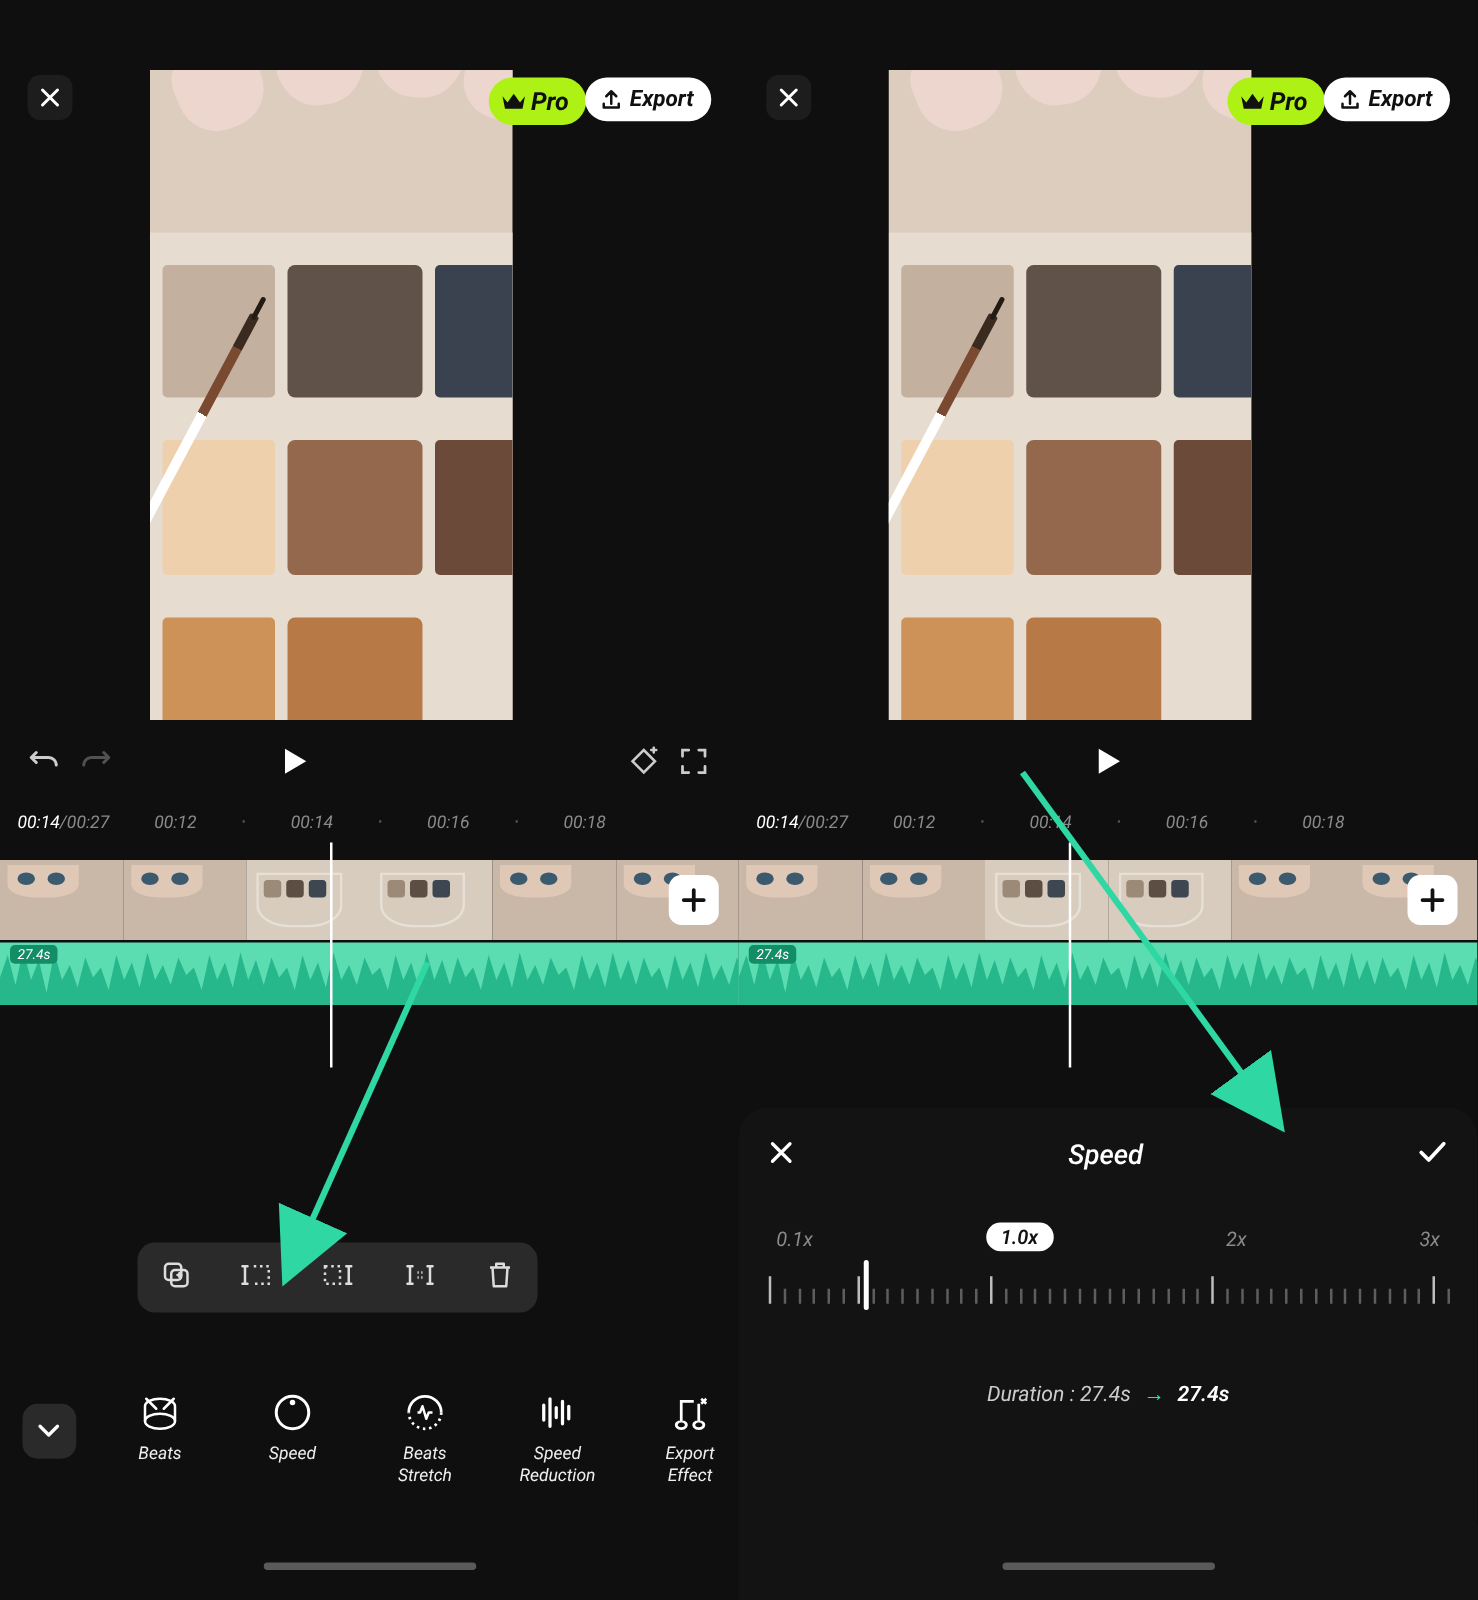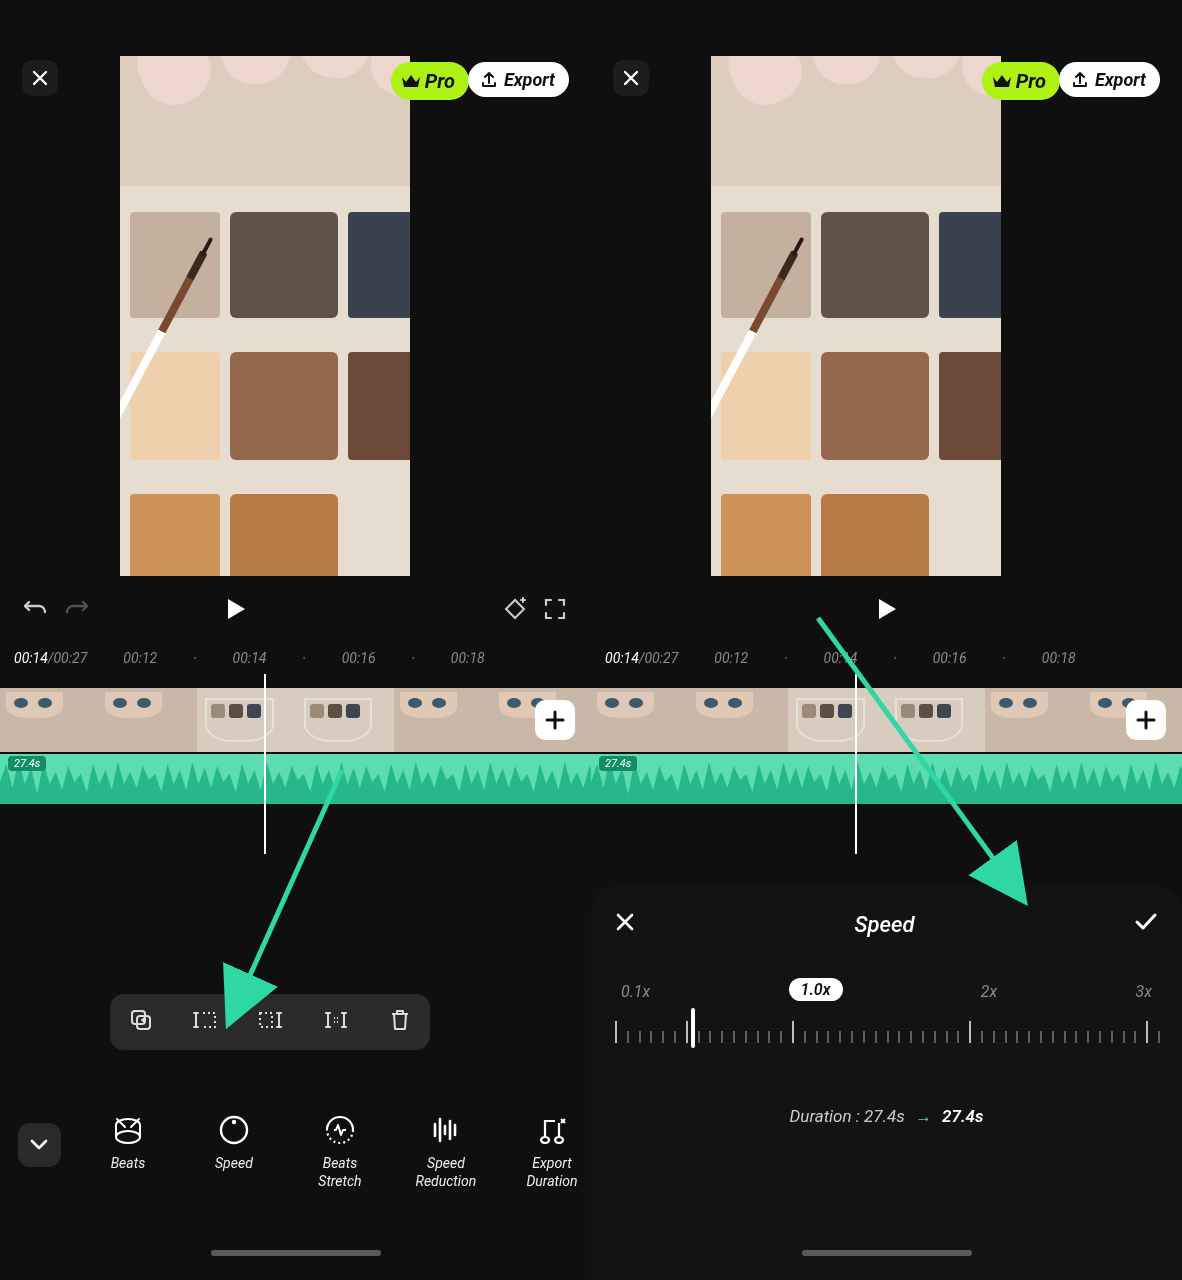--- a/index.html
+++ b/index.html
@@ -413,21 +413,21 @@
           </svg>
         <span>Speed</span>
         <span class="lbl2">Reduction</span>
       </div>
       <div class="tool">
         <svg width="34" height="34" viewBox="0 0 34 34">
             <path d="M10 24 a4 3 0 1 0 0.1 0 M10 24 V8 h10 M24 24 a4 3 0 1 0 0.1 0 M24 24 V10" fill="none" stroke="#fff" stroke-width="2.2"></path>
             <path d="M26 6 l4 4 M30 6 l-4 4" stroke="#fff" stroke-width="2"></path>
           </svg>
         <span>Export</span>
-        <span class="lbl2">Duration</span>
+        <span class="lbl2">Effect</span>
       </div>
     </div>
 
     <div class="home-indicator"></div>
   </div>
 
   <div class="pane pane-right">
     <div class="top-row">
       <div class="close-btn">
         <svg width="16" height="16" viewBox="0 0 16 16">

